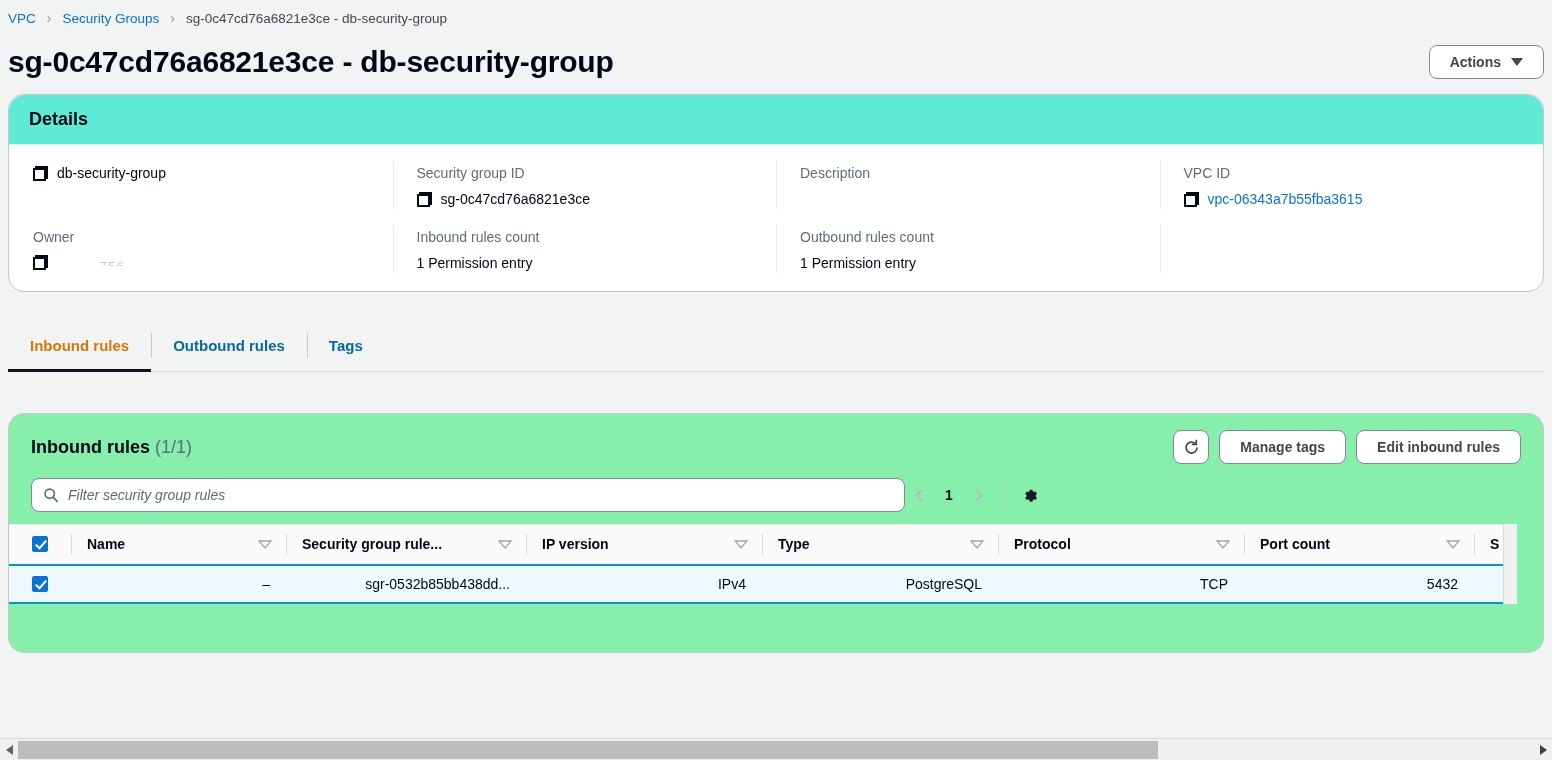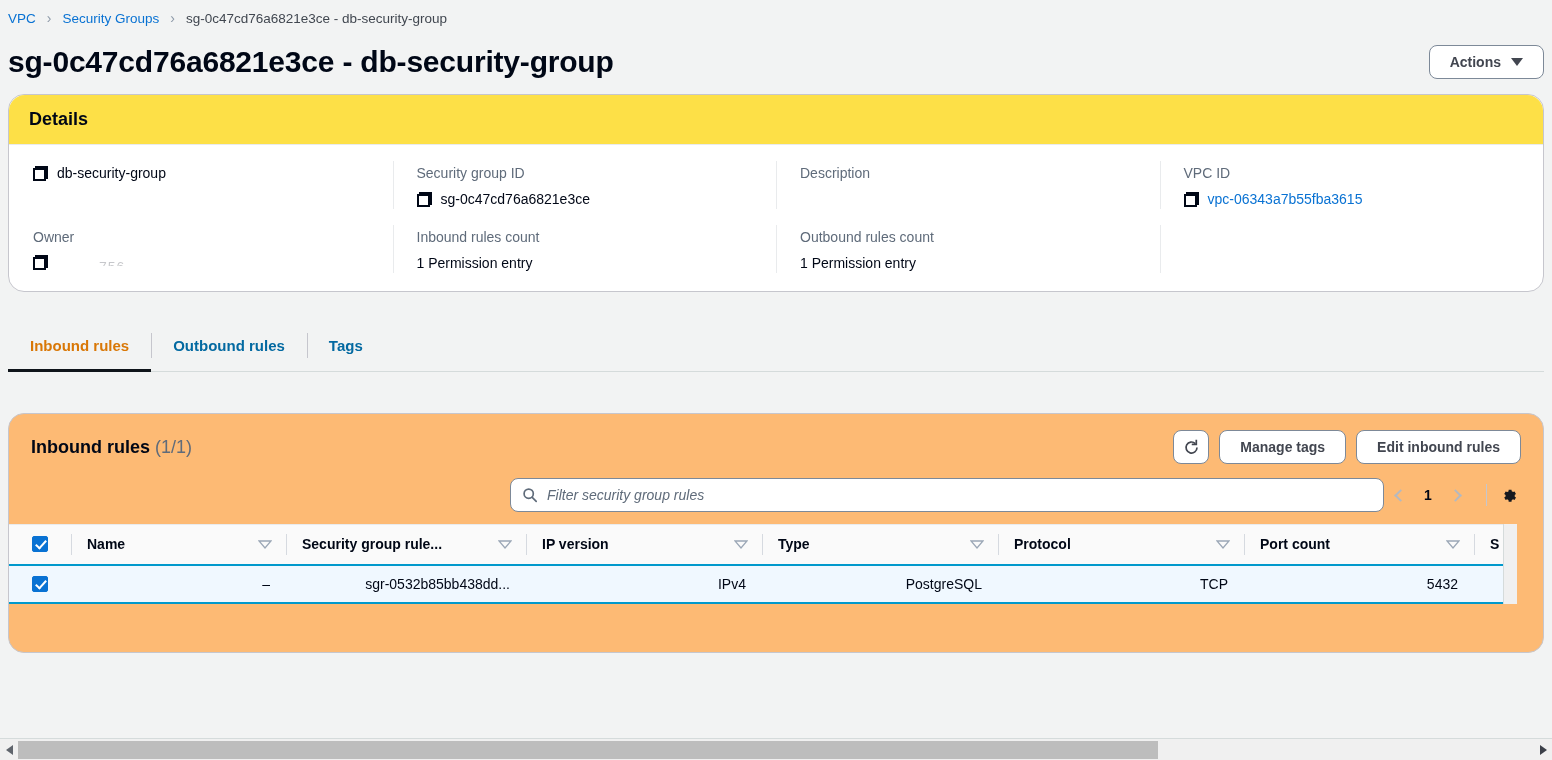--- a/index.html
+++ b/index.html
@@ -86,21 +86,21 @@
   
   .card {
     background: #ffffff;
     border: 1px solid #c6c6cd;
     border-radius: 16px;
     margin: 0 8px;
   }
   .card-head {
     padding: 14px 20px;
     border-bottom: 1px solid #e9ebed;
-    background: #fde047;
+    background: #5eead4;
     border-radius: 16px 16px 0 0;
   }
   .card-head h2 {
     font-size: 18px;
     font-weight: 700;
     color: #000716;
   }
 
   
   .details-body { padding: 4px 0 14px 0; }
@@ -206,21 +206,21 @@
     content: "";
     position: absolute;
     left: 0; right: 0;
     bottom: -1px;
     height: 3px;
     background: #0f141a;
   }
 
   
   .table-card {
-    background: #fdba74;
+    background: #86efac;
     border: 1px solid #c6c6cd;
     border-radius: 16px;
     margin: 41px 8px 0 8px;
     overflow: hidden;
     position: relative;
     height: 240px;
   }
   .table-head {
     display: flex;
     align-items: center;
@@ -241,21 +241,21 @@
   .refresh-icon {
     display: inline-block;
     width: 17px; height: 17px;
     position: relative;
   }
   .refresh-icon svg { display: block; }
 
   .filter-row {
     display: flex;
     align-items: center;
-    justify-content: flex-end;
+    justify-content: flex-start;
     padding: 6px 22px 12px 22px;
   }
   .search-box {
     position: relative;
     width: 874px;
     height: 34px;
   }
   .search-box input {
     width: 100%;
     height: 100%;

